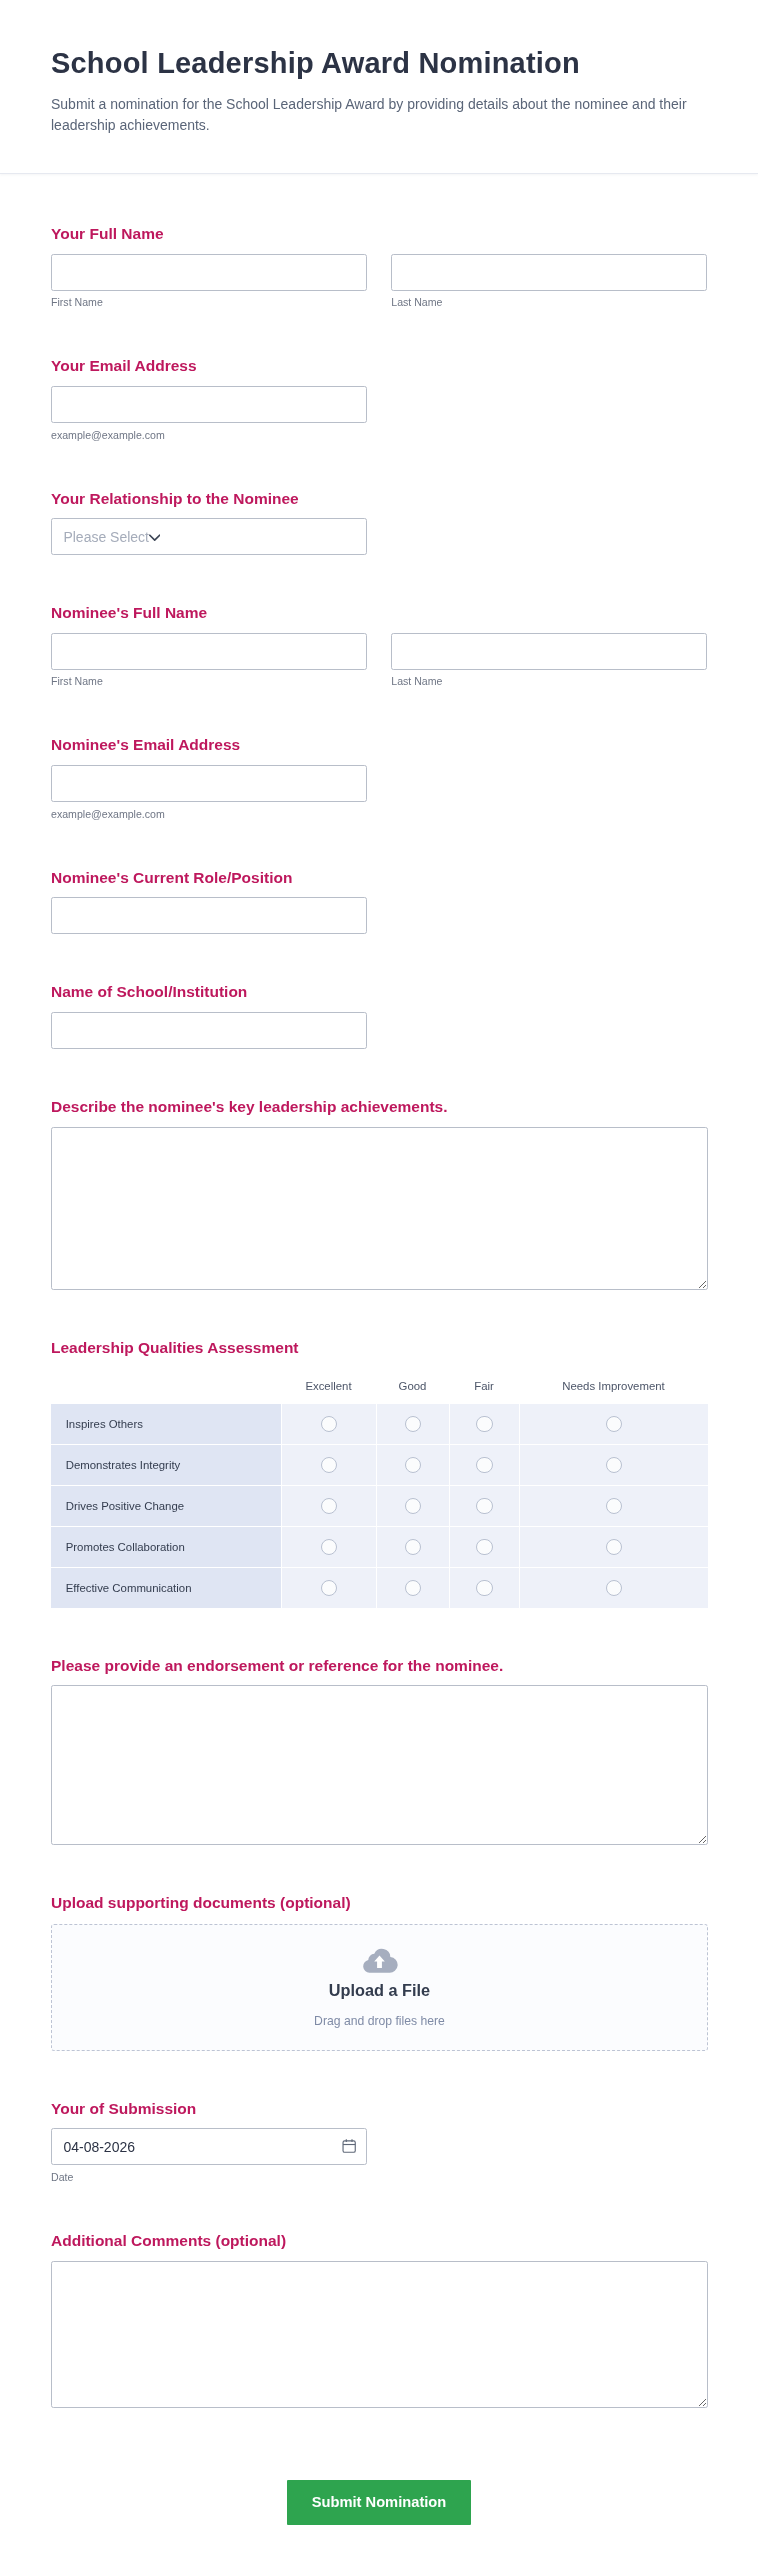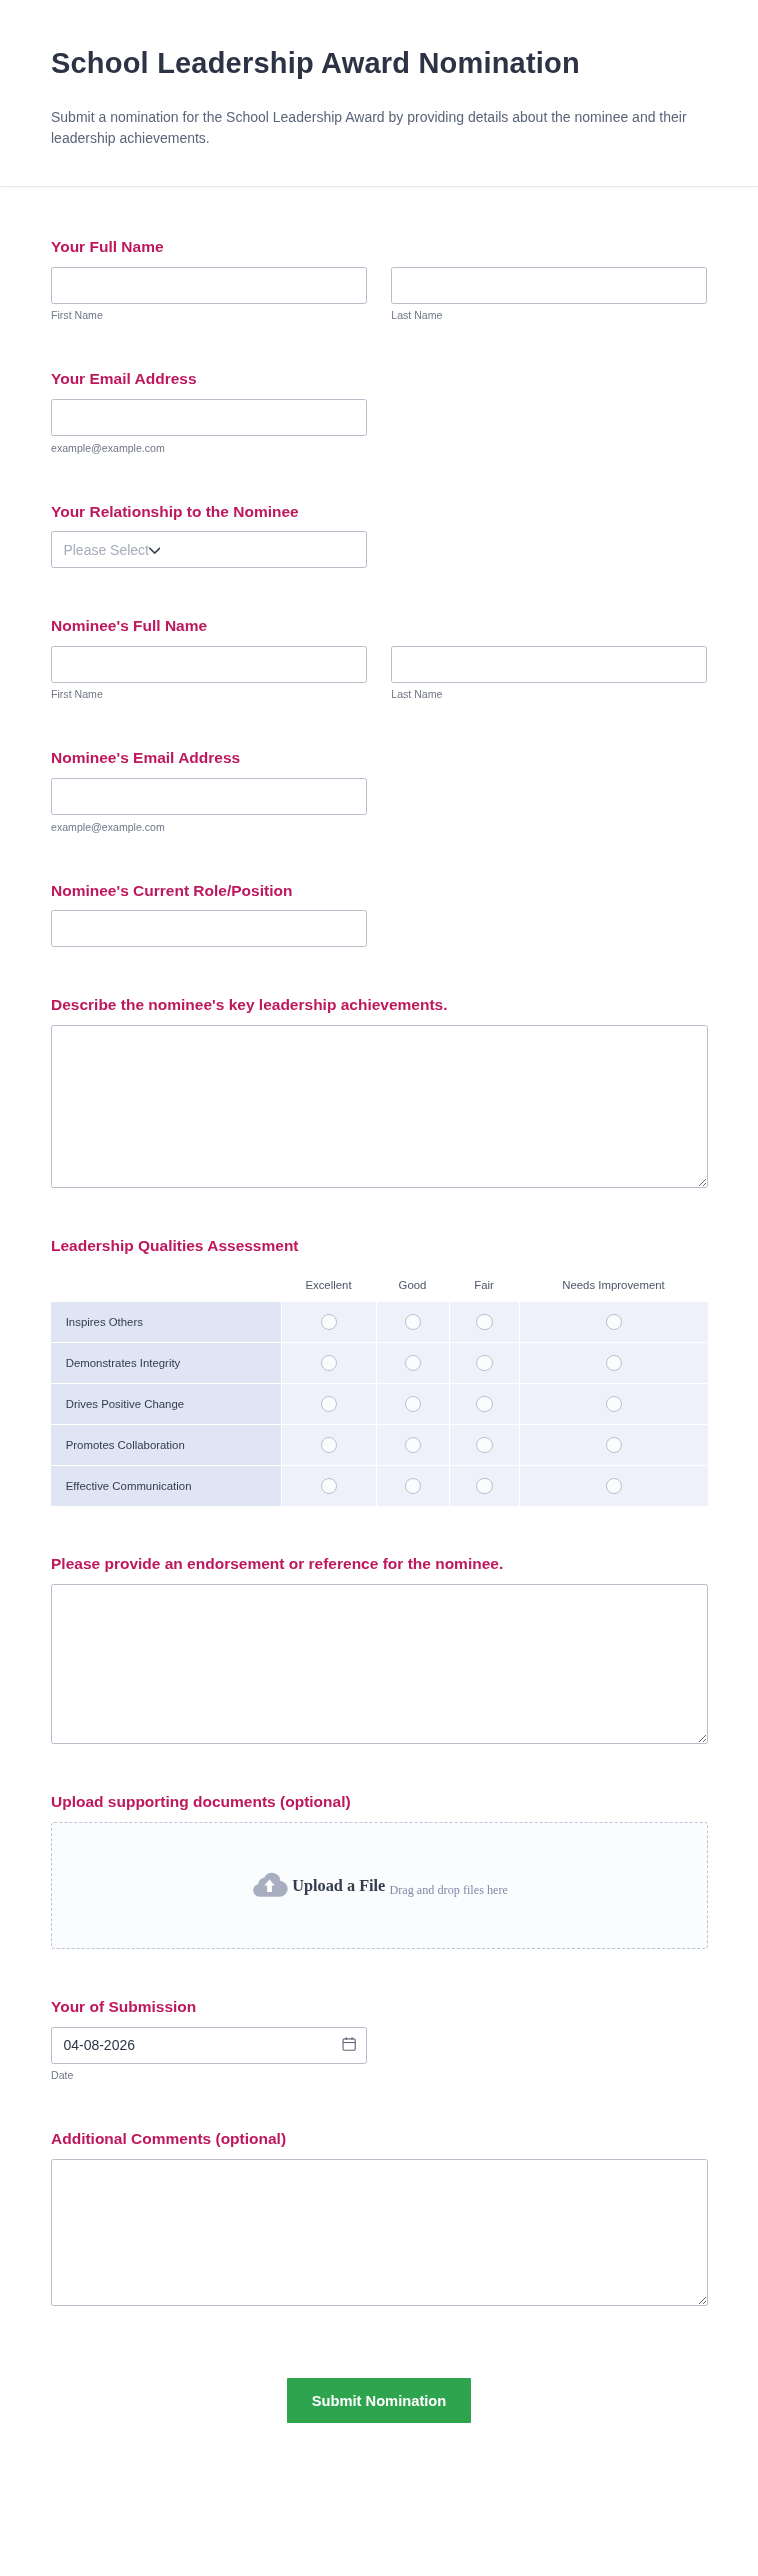--- a/index.html
+++ b/index.html
@@ -10,21 +10,21 @@
     margin: 0 auto;
     font-family: "Liberation Sans", sans-serif;
     color: #2c3345;
   }
   .header {
     padding: 47px 51px 37px;
     border-bottom: 0.8px solid #e6e9f0;
     box-shadow: 0 0.8px 2.4px rgba(40,50,70,.05);
   }
   .title { font-size: 29px; font-weight: bold; color: #2c3345; letter-spacing: 0.2px; }
-  .subtitle { margin-top: 27px; font-size: 14px; line-height: 1.5; color: #5a6578; max-width: 636px; }
+  .subtitle { margin-top: 14px; font-size: 14px; line-height: 1.5; color: #5a6578; max-width: 636px; }
 
   .form { padding: 51px 51px 0; }
   .field { margin-bottom: 49px; }
   .label { font-size: 15.5px; line-height: 18px; font-weight: bold; color: #be185d; margin-bottom: 10.6px; }
   .sublabel { margin-top: 5.7px; font-size: 10.6px; color: #6f7685; }
 
   .input, .textarea, .selectbox, .date-input {
     font-family: "Liberation Sans", sans-serif;
     border: 0.8px solid #b8bec9;
     border-radius: 2.4px;
@@ -63,23 +63,22 @@
   .m-cell { background: #eef1f9; text-align: center; }
   .radio {
     display: inline-block; width: 16.3px; height: 16.3px; border-radius: 50%;
     background: #fbfcfd; border: 0.8px solid #b9c1d1; cursor: pointer; vertical-align: middle;
   }
 
   
   .upload {
     width: 657px; height: 127px; margin-top: 11.4px;
     border: 1.6px dashed #bdc4d4; border-radius: 3.3px; background: #fbfcfe;
-    display: flex; flex-direction: row; align-items: center; justify-content: center; gap: 4.1px;
+    display: flex; flex-direction: column; align-items: center; justify-content: center; gap: 4.1px;
     cursor: pointer;
-    font-family: Liberation Serif, serif;
   }
   .upload-title { font-size: 16.3px; font-weight: bold; color: #333c4e; }
   .upload-hint { font-size: 12.2px; color: #7f8ba6; margin-top: 10px; }
 
   
   .date-wrap { position: relative; width: 316px; }
   .date-input { width: 100%; height: 37px; padding: 0 34px 0 11.4px; }
   .cal-icon { position: absolute; right: 9.8px; top: 9.8px; pointer-events: none; }
 
   
@@ -150,20 +149,24 @@
     <div class="label">Nominee's Email Address</div>
     <input class="input" type="text" style="">
     <div class="sublabel">example@example.com</div>
   </div>
 
   <div class="field">
     <div class="label">Nominee's Current Role/Position</div>
     <input class="input" type="text" style="">
   </div>
 
+  <div class="field">
+    <div class="label">Name of School/Institution</div>
+    <input class="input" type="text" style="">
+  </div>
 
   <div class="field">
     <div class="label">Describe the nominee's key leadership achievements.</div>
     <textarea class="textarea ta-tall" style=""></textarea>
   </div>
 
   <div class="field">
     <div class="label">Leadership Qualities Assessment</div>
     <div class="matrix-wrap">
       <table class="matrix">

